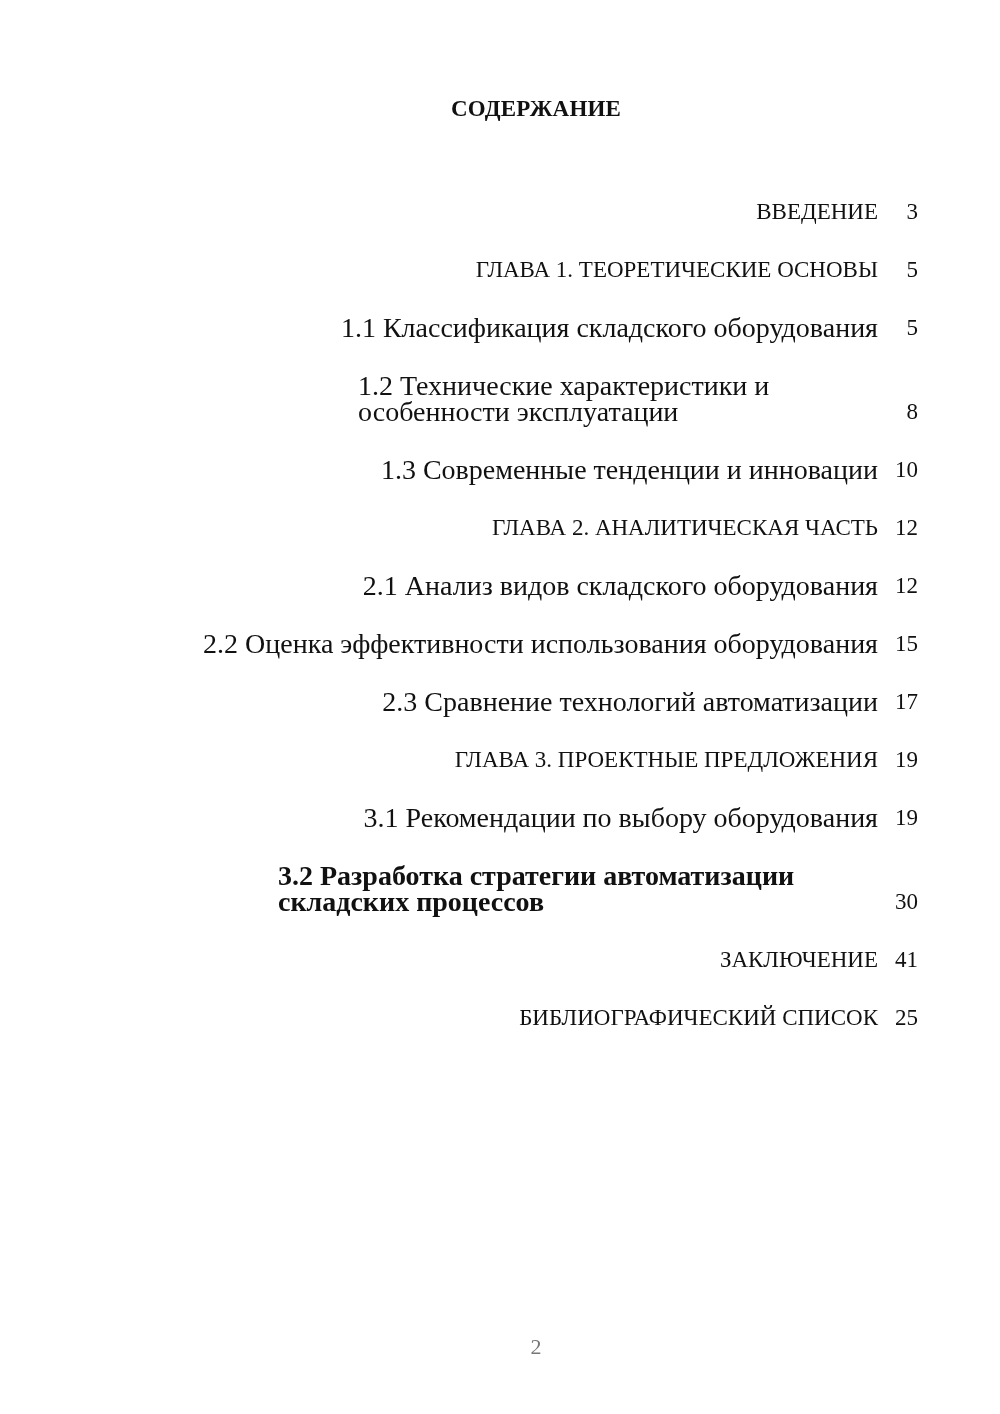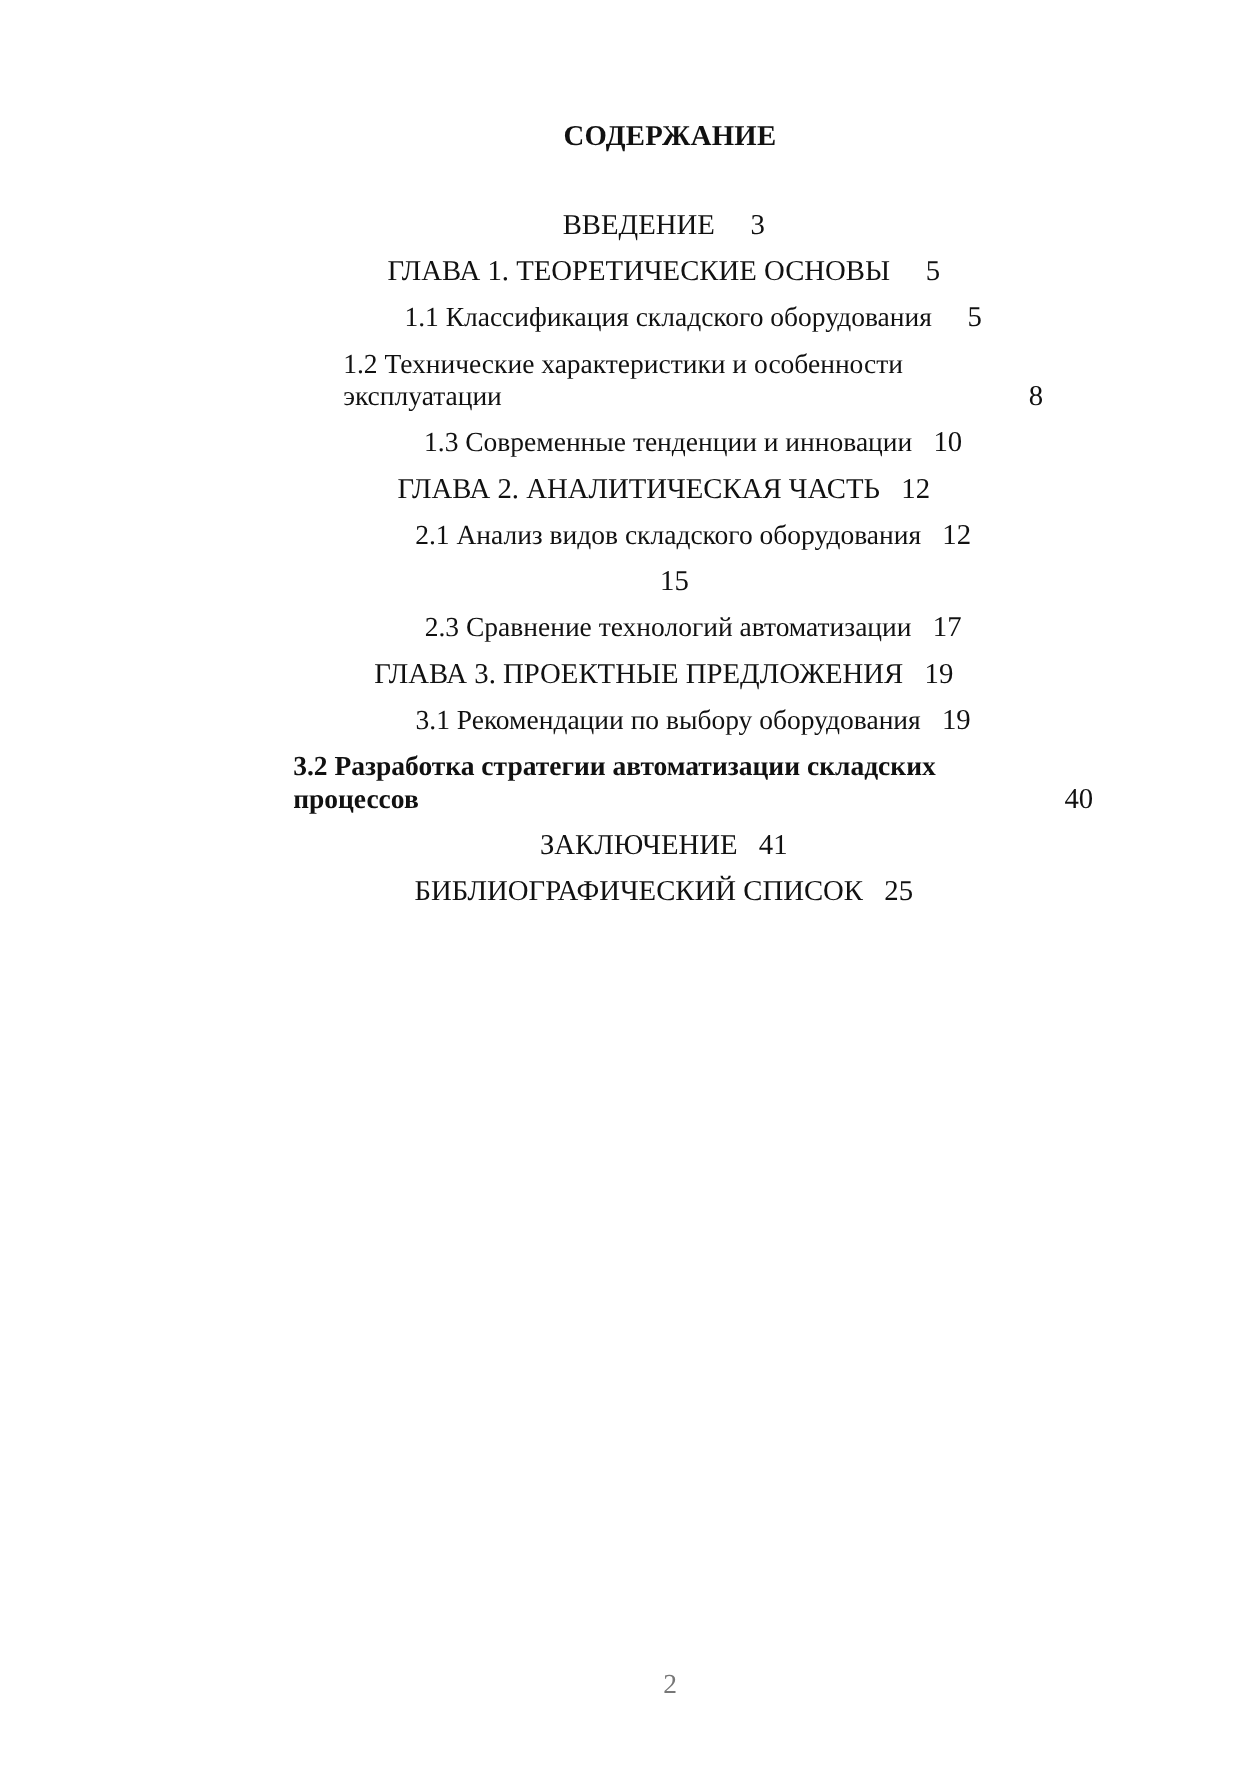--- a/index.html
+++ b/index.html
@@ -28,31 +28,32 @@
     .toc {
       position: absolute;
       top: 167px;
       left: 144px;
       width: 774px;
     }
     .toc-row {
       position: relative;
       display: flex;
       align-items: flex-end;
-      justify-content: center;
+      justify-content: flex-end;
       font-size: 23px;
       line-height: 26px;
       margin-bottom: 11px;
+      margin-top: 32px;
     }
     .toc-row.level-1 .toc-label {
       padding-left: 0;
     }
     .toc-row.level-2 .toc-label {
       padding-left: 47px;
-      font-size: 22px;
+      font-size: 28px;
     }
     .toc-label {
       max-width: 640px;
       white-space: normal;
     }
     .toc-page {
       text-align: right;
       min-width: 40px;
     }
     .page-number {
@@ -94,37 +95,38 @@
     </div>
     <div class="toc-row level-1">
       <span class="toc-label">ГЛАВА 2. АНАЛИТИЧЕСКАЯ ЧАСТЬ</span>
       <span class="toc-page">12</span>
     </div>
     <div class="toc-row level-2">
       <span class="toc-label">2.1 Анализ видов складского оборудования</span>
       <span class="toc-page">12</span>
     </div>
     <div class="toc-row level-2">
+      <span class="toc-label" style="max-width:680px;">2.2 Оценка эффективности использования оборудования</span>
       <span class="toc-page">15</span>
     </div>
     <div class="toc-row level-2">
       <span class="toc-label">2.3 Сравнение технологий автоматизации</span>
       <span class="toc-page">17</span>
     </div>
     <div class="toc-row level-1">
       <span class="toc-label">ГЛАВА 3. ПРОЕКТНЫЕ ПРЕДЛОЖЕНИЯ</span>
       <span class="toc-page">19</span>
     </div>
     <div class="toc-row level-2">
       <span class="toc-label">3.1 Рекомендации по выбору оборудования</span>
       <span class="toc-page">19</span>
     </div>
     <div class="toc-row level-2">
       <span class="toc-label" style="max-width:600px;font-weight:bold;">3.2 Разработка стратегии автоматизации складских процессов</span>
-      <span class="toc-page">40</span>
+      <span class="toc-page">30</span>
     </div>
     <div class="toc-row level-1">
       <span class="toc-label">ЗАКЛЮЧЕНИЕ</span>
       <span class="toc-page">41</span>
     </div>
     <div class="toc-row level-1">
       <span class="toc-label">БИБЛИОГРАФИЧЕСКИЙ СПИСОК</span>
       <span class="toc-page">25</span>
     </div>
   </div>

